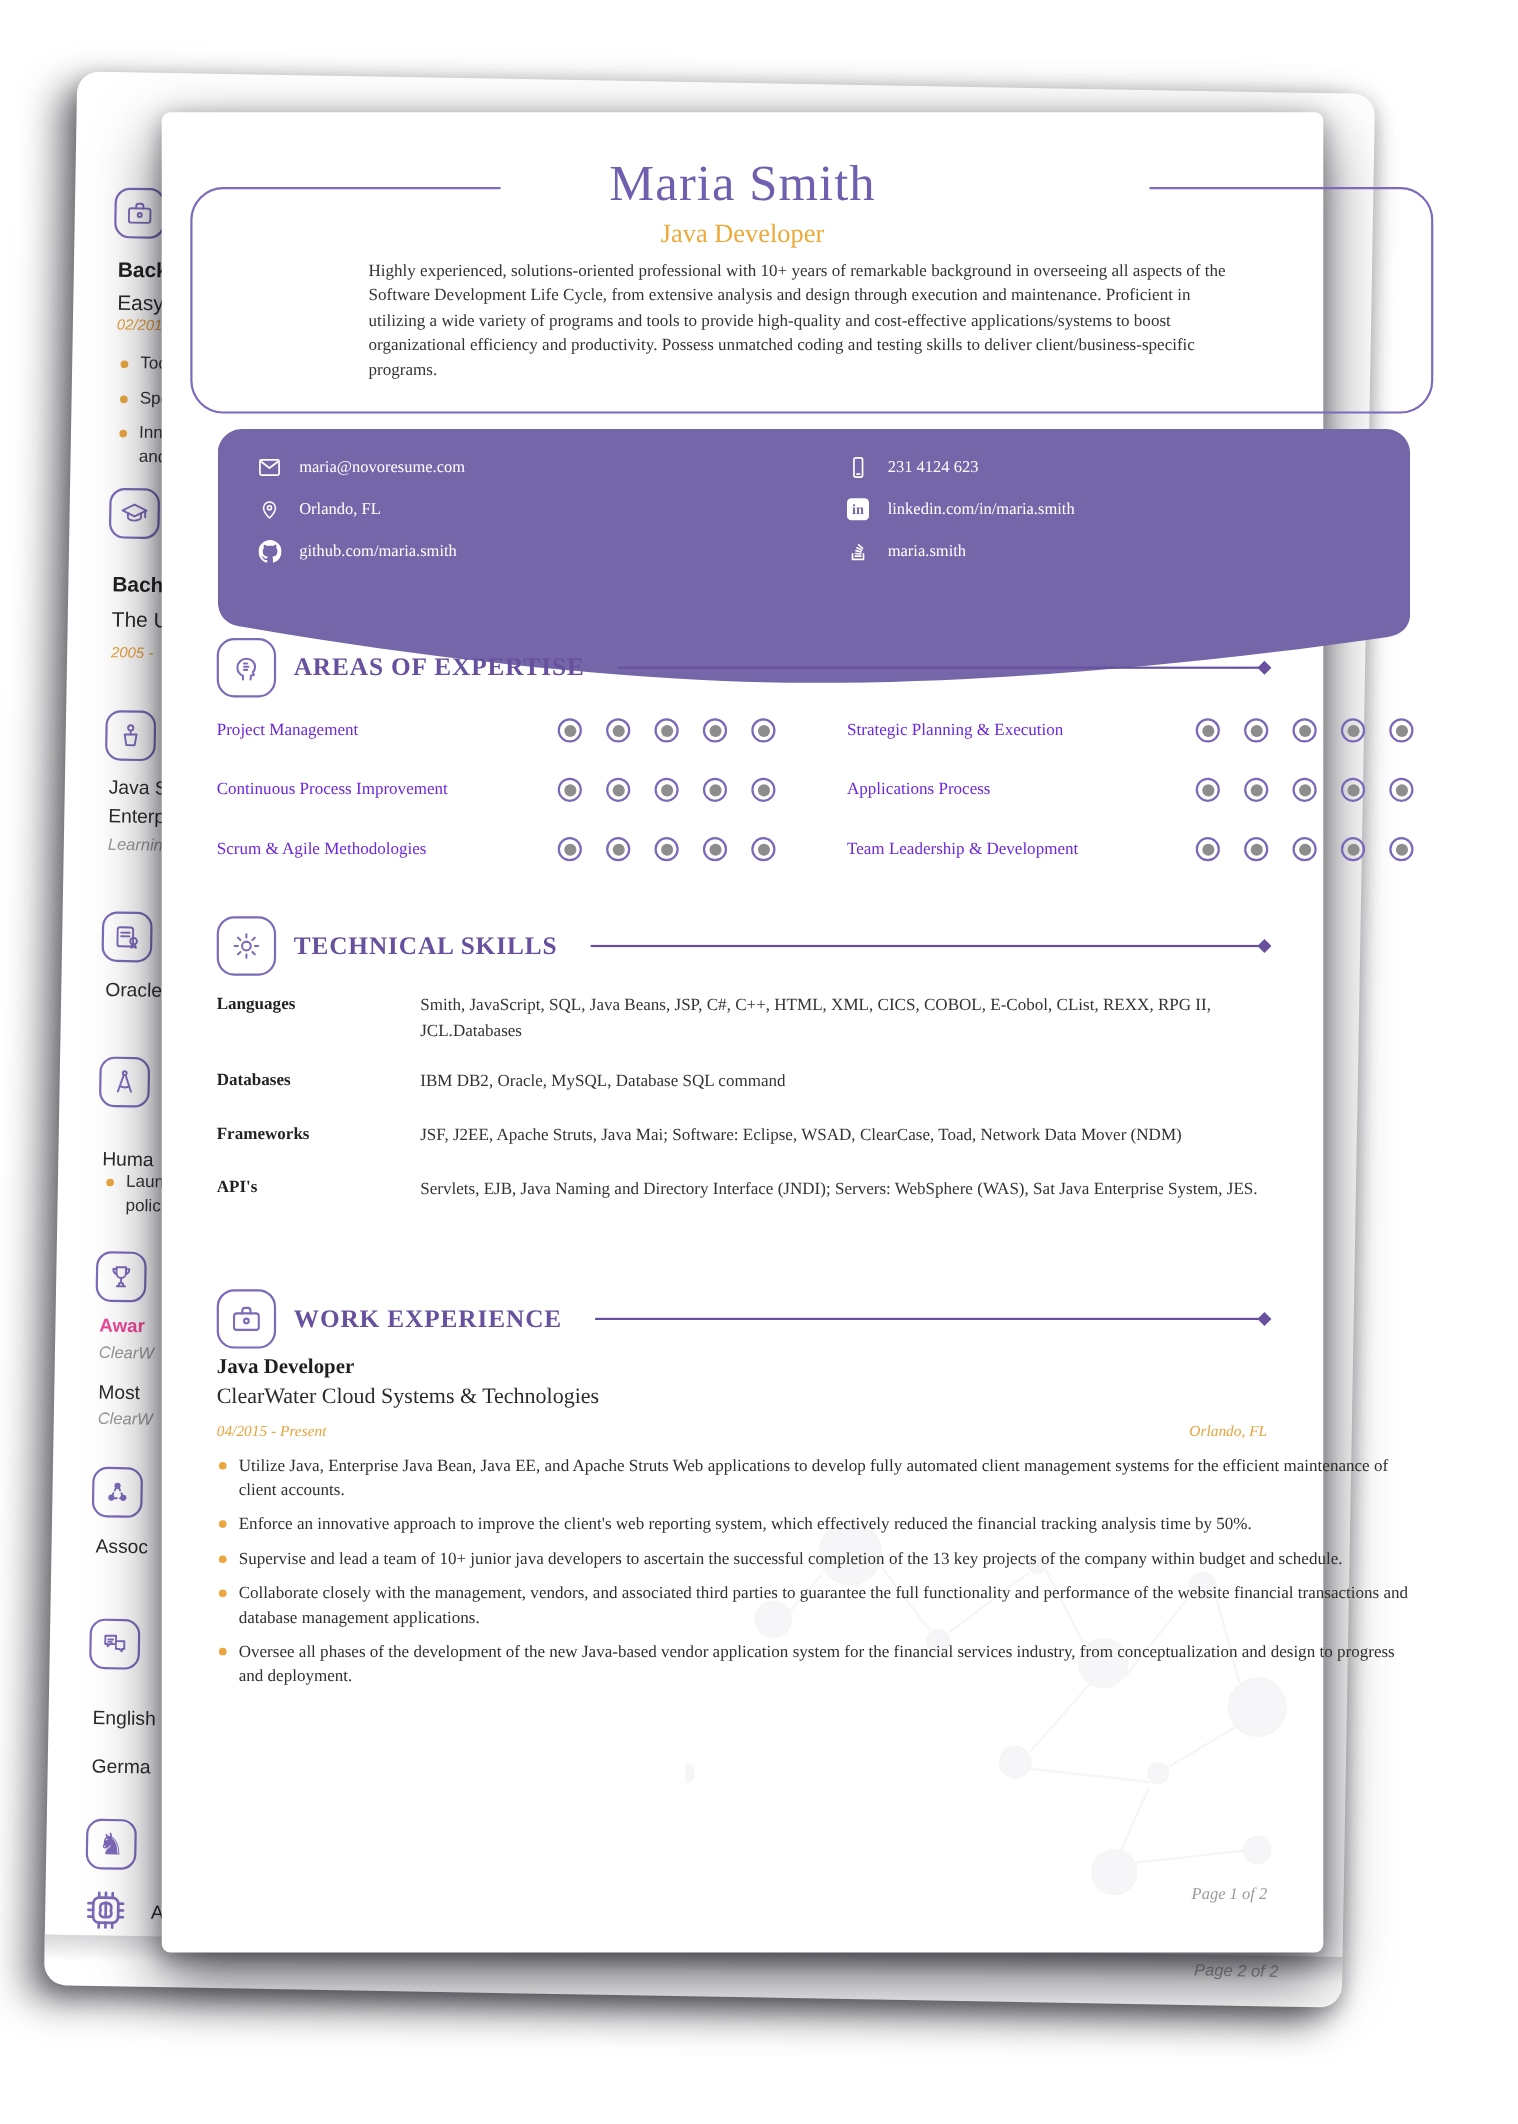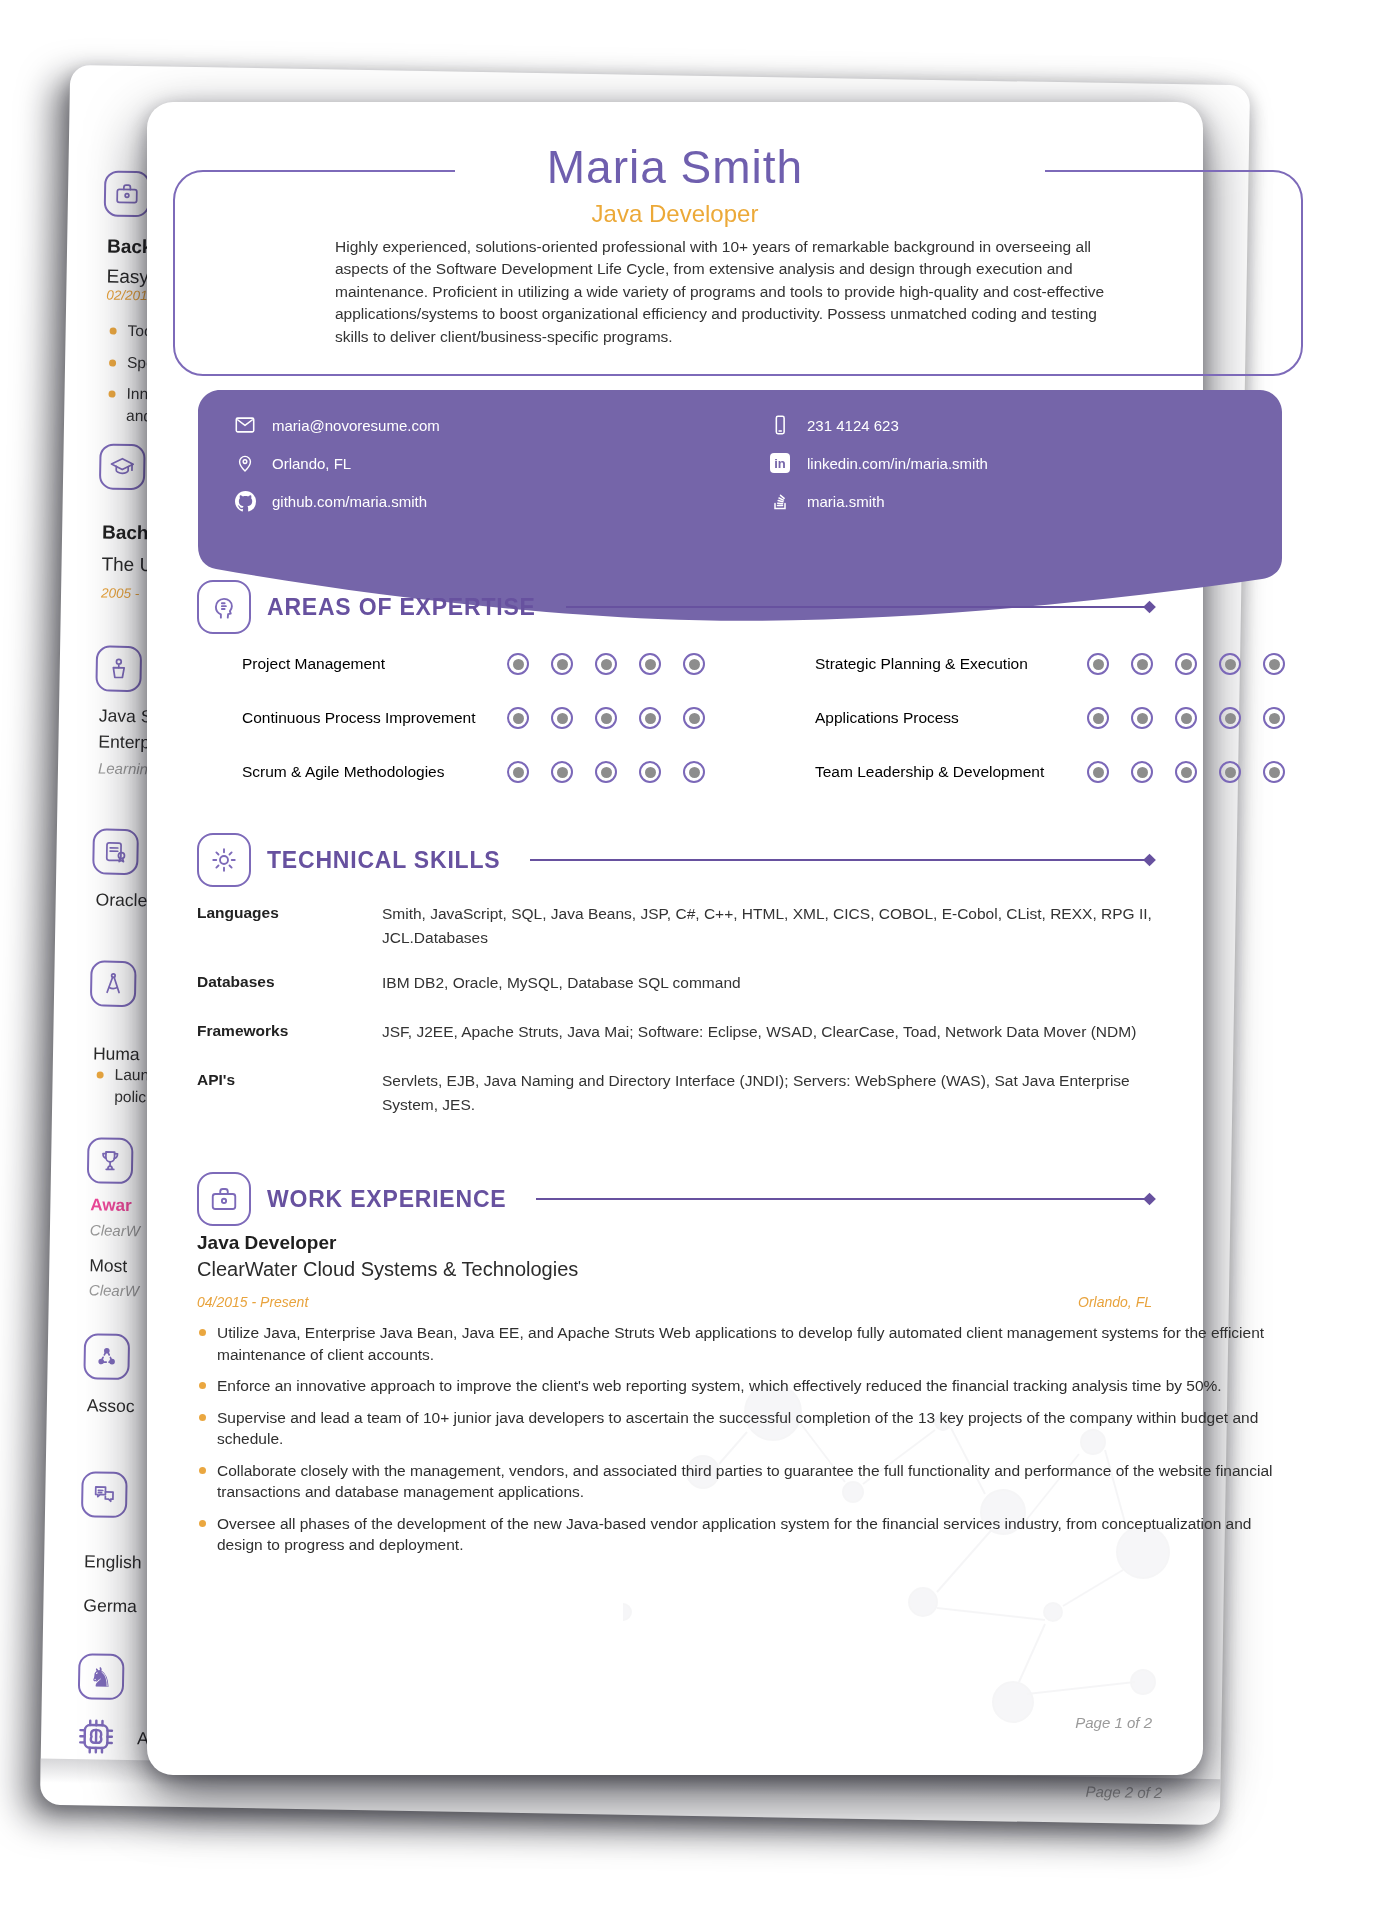--- a/index.html
+++ b/index.html
@@ -20,22 +20,22 @@
   .bp-date{font-size:13.5px;font-style:italic;color:#e8a33d;white-space:nowrap;}
   .bp-gray{font-size:15px;font-style:italic;color:#999;white-space:nowrap;}
   .bp-li{font-size:15.5px;color:#333;white-space:nowrap;}
   .bdot{position:absolute;width:7px;height:7px;border-radius:50%;background:#eaa740;}
   .p2-shade{position:absolute;left:0;top:1694px;width:100%;height:24px;
             background:linear-gradient(#c9c9cc,rgba(255,255,255,0));opacity:.75;}
   .p2-footer{position:absolute;right:58px;top:1700px;font-size:15px;font-style:italic;color:#9a9a9a;}
 
   
   .page1{position:absolute;left:147px;top:102px;width:1056px;height:1673px;background:#fff;
-         border-radius:26px;z-index:2;
-         box-shadow:0 24px 58px rgba(10,10,20,.62), 0 6px 20px rgba(10,10,20,.35);}
+         border-radius:8px;z-index:2;
+         box-shadow:0 24px 58px rgba(10,10,20,.62), 0 6px 20px rgba(10,10,20,.35);font-family:Liberation Serif, serif;}
   .summary-box{position:absolute;left:26px;top:68px;width:1130px;height:206px;
                border:2px solid #7d6ab9;border-radius:30px;box-sizing:border-box;}
   .name-gap{position:absolute;left:308px;top:58px;width:590px;height:20px;background:#fff;}
   .name{position:absolute;left:0;right:0;top:38px;text-align:center;font-size:46px;
         font-weight:500;color:#6f5fae;letter-spacing:1px;}
   .job-title{position:absolute;left:0;right:0;top:98px;text-align:center;font-size:24px;color:#eca938;}
   .summary-text{position:absolute;left:188px;top:134px;width:780px;font-size:15.5px;
                 line-height:22.4px;color:#333;}
   .cbar{position:absolute;left:51px;top:288px;width:1084px;height:240px;}
   .citem{position:absolute;display:flex;align-items:center;color:#fff;font-size:15px;height:26px;}
@@ -44,21 +44,21 @@
       font-size:13px;display:flex;align-items:center;justify-content:center;}
 
   .heading{position:absolute;left:50px;right:51px;height:54px;display:flex;align-items:center;}
   .ibox{width:54px;height:54px;border:2.5px solid #7d6ab9;border-radius:16px;flex:0 0 54px;
         display:flex;align-items:center;justify-content:center;color:#7d6ab9;box-sizing:border-box;}
   .htitle{margin-left:16px;font-size:23px;font-weight:bold;color:#67519f;letter-spacing:.8px;white-space:nowrap;}
   .hline{flex:1;height:2.5px;background:#67519f;margin-left:30px;position:relative;}
   .hline::after{content:"";position:absolute;right:-2px;top:50%;width:9px;height:9px;background:#67519f;
                 transform:translateY(-50%) rotate(45deg);}
 
-  .exp-label{position:absolute;font-size:15.5px;color:#000000;white-space:nowrap;margin-left:45px;}
+  .exp-label{position:absolute;font-size:15.5px;color:#6d28d9;white-space:nowrap;}
   .dots{position:absolute;display:flex;}
   .dot{width:22px;height:22px;border:2.5px solid #7b68b8;border-radius:50%;box-sizing:border-box;
        margin-right:22px;display:flex;align-items:center;justify-content:center;}
   .dot:last-child{margin-right:0;}
   .dot i{width:11px;height:11px;border-radius:50%;background:#8d8d8d;display:block;}
 
   .trow-label{position:absolute;left:50px;font-size:15.5px;font-weight:bold;color:#222;}
   .trow-val{position:absolute;left:235px;width:790px;font-size:15.5px;line-height:24px;color:#333;}
 
   .wjob{position:absolute;left:50px;top:1130px;font-size:19px;font-weight:bold;color:#1f1f1f;}

